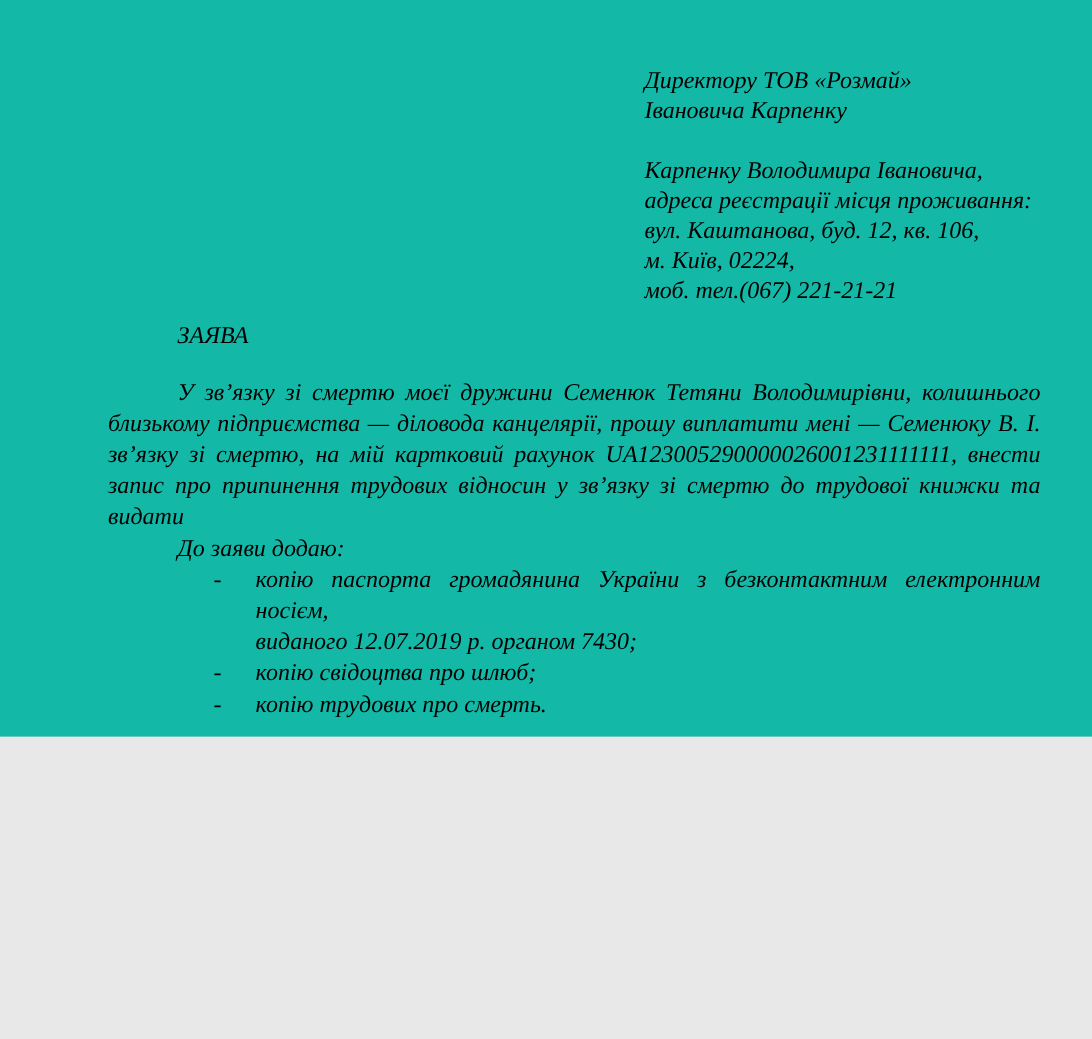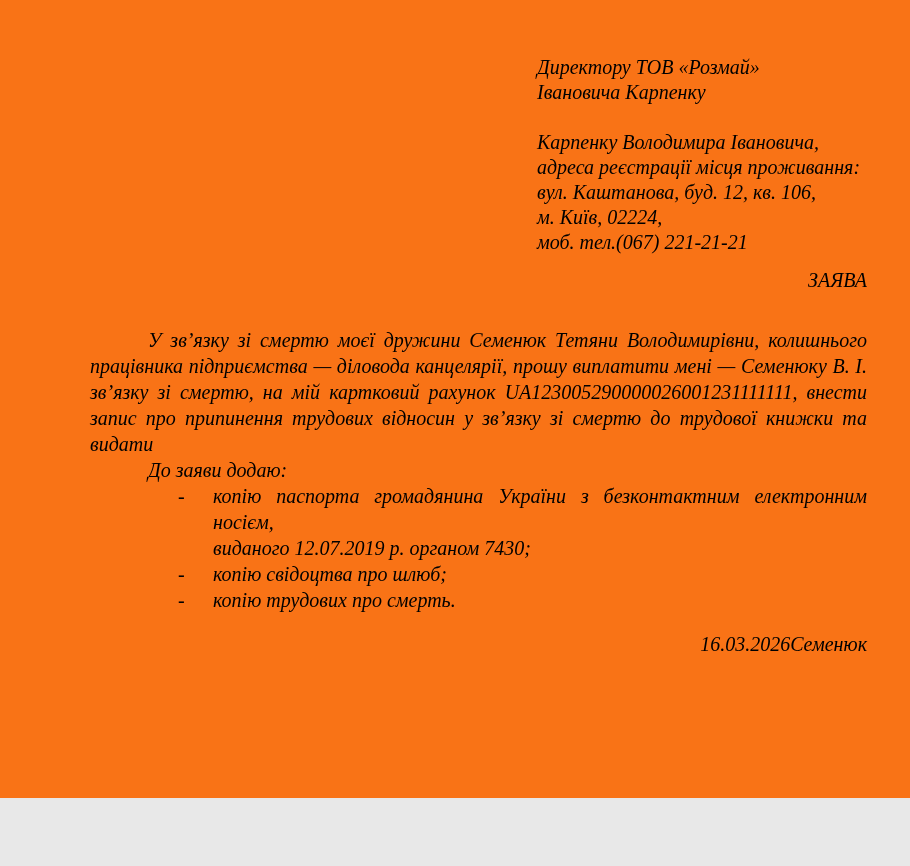--- a/index.html
+++ b/index.html
@@ -1,41 +1,41 @@
 <!DOCTYPE html>
 <html><head>
   <meta charset="utf-8">
   <style>
     * { margin: 0; padding: 0; box-sizing: border-box; }
     html, body { background: #e8e8e8; }
     .page {
       position: relative;
       width: 910px;
-      height: 798px;
+      height: 614px;
       margin: 0 auto;
-      background: #f97316;
+      background: #14b8a6;
       color: #000000;
       font-family: "Liberation Serif", "DejaVu Serif", serif;
       font-style: italic;
       font-size: 20px;
       line-height: 26px;
       padding: 55px 43px 0 90px;
       overflow: hidden;
     }
     .address-block {
       margin-left: 447px;
       line-height: 25px;
       white-space: nowrap;
     }
     .blank-line { height: 25px; }
     .doc-title {
       margin: 12px 0 0 58px;
-      text-align: right;
+      text-align: left;
     }
-    .body-par { margin-top: 34px; }
+    .body-par { margin-top: 21px; }
     .jfull {
       text-align: justify;
       text-align-last: justify;
     }
     .indent { text-indent: 58px; }
     .attach-list {}
     .attach-item { display: flex; margin-left: 88px; }
     .attach-item .dash { flex: 0 0 35px; width: 35px; }
     .attach-item .itext { flex: 1; }
     .footer {
@@ -57,21 +57,21 @@
     <div>адреса реєстрації місця проживання:</div>
     <div>вул. Каштанова, буд. 12, кв. 106,</div>
     <div>м. Київ, 02224,</div>
     <div>моб. тел.(067) 221-21-21</div>
   </div>
 
   <div class="doc-title">ЗАЯВА</div>
 
   <div class="body-par">
     <div class="jfull indent">У зв’язку зі смертю моєї дружини Семенюк Тетяни Володимирівни, колишнього</div>
-    <div class="jfull">працівника підприємства — діловода канцелярії, прошу виплатити мені — Семенюку В. І.</div>
+    <div class="jfull">близькому підприємства — діловода канцелярії, прошу виплатити мені — Семенюку В. І.</div>
     <div class="jfull">зв’язку зі смертю, на мій картковий рахунок UA123005290000026001231111111, внести</div>
     <div class="jfull">запис про припинення трудових відносин у зв’язку зі смертю до трудової книжки та видати</div>
   </div>
 
   <div class="indent">До заяви додаю:</div>
 
   <div class="attach-list">
     <div class="attach-item">
       <span class="dash">-</span>
       <div class="itext">

